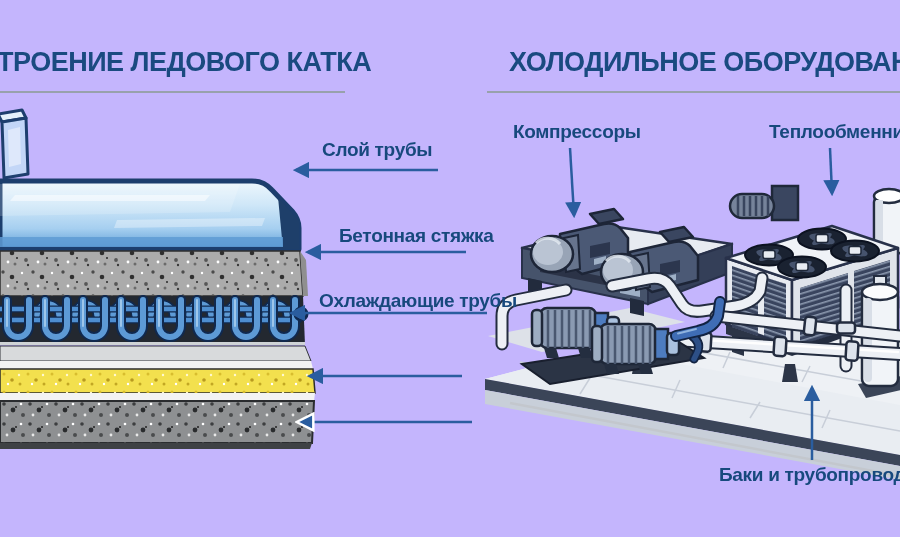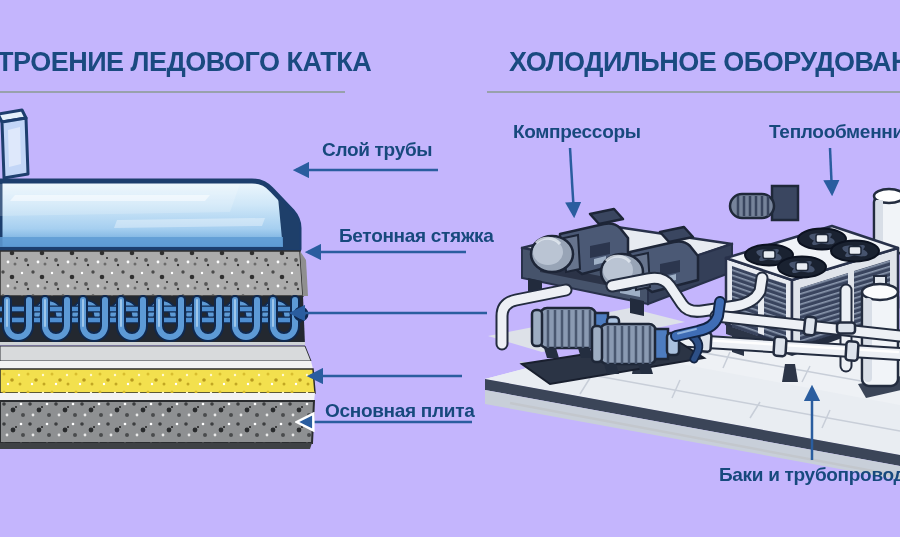--- a/index.html
+++ b/index.html
@@ -294,19 +294,19 @@
       <path d="M462,376 L310,376" marker-end="url(#arr)"></path>
       <path d="M472,422 L300,422" marker-end="url(#arrW)"></path>
       <path d="M570,148 L574,215" marker-end="url(#arr)"></path>
       <path d="M830,148 L832,193" marker-end="url(#arr)"></path>
       <path d="M812,460 L812,388" marker-end="url(#arr)"></path>
     </g>
   </svg>
 
   <div class="lbl" style="left:322px;top:138px;">Слой трубы</div>
   <div class="lbl" style="left:311px;top:224px;margin-left:28px;">Бетонная стяжка</div>
-  <div class="lbl" style="left:325px;top:399px;">Основная плита</div>
+  <div class="lbl" style="left:319px;top:289px;">Охлаждающие трубы</div>
 
   <div class="lbl" style="left:513px;top:120px;">Компрессоры</div>
   <div class="lbl" style="left:769px;top:120px;">Теплообменник</div>
   <div class="lbl" style="left:719px;top:463px;">Баки и трубопровод</div>
 
 </div>
 
 </body></html>

